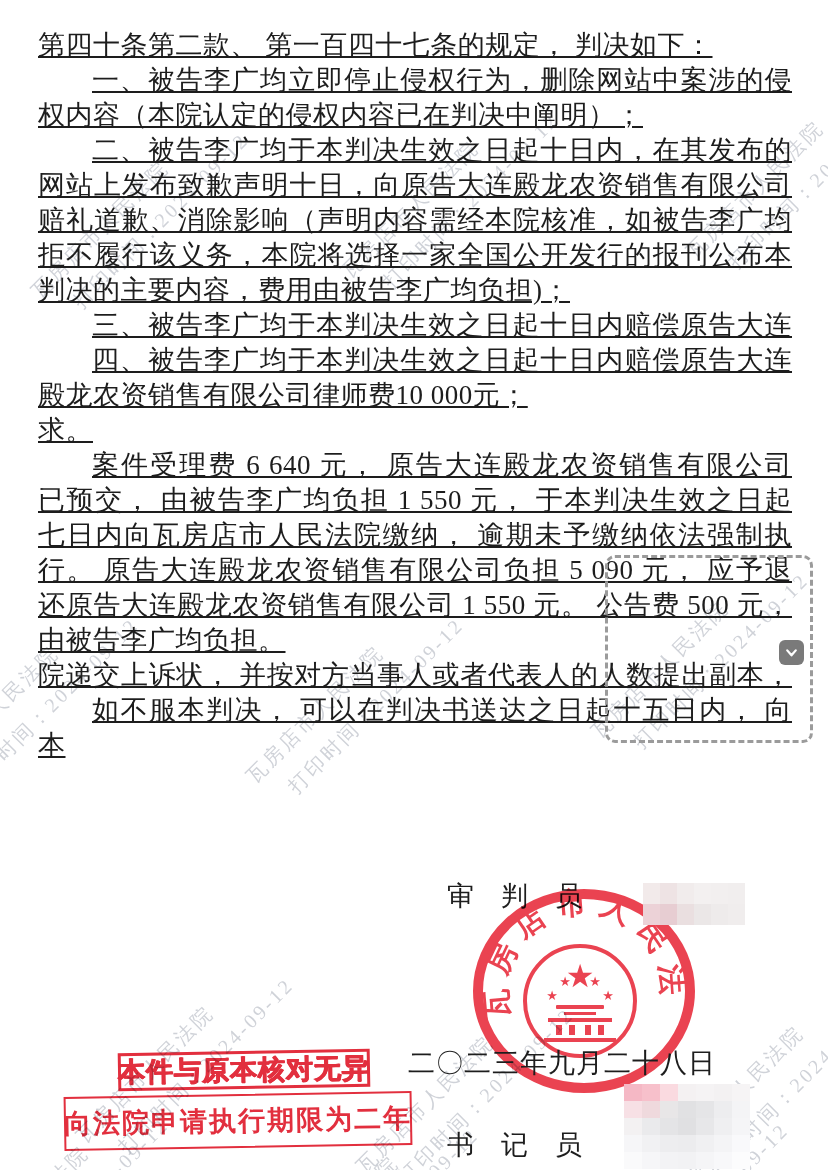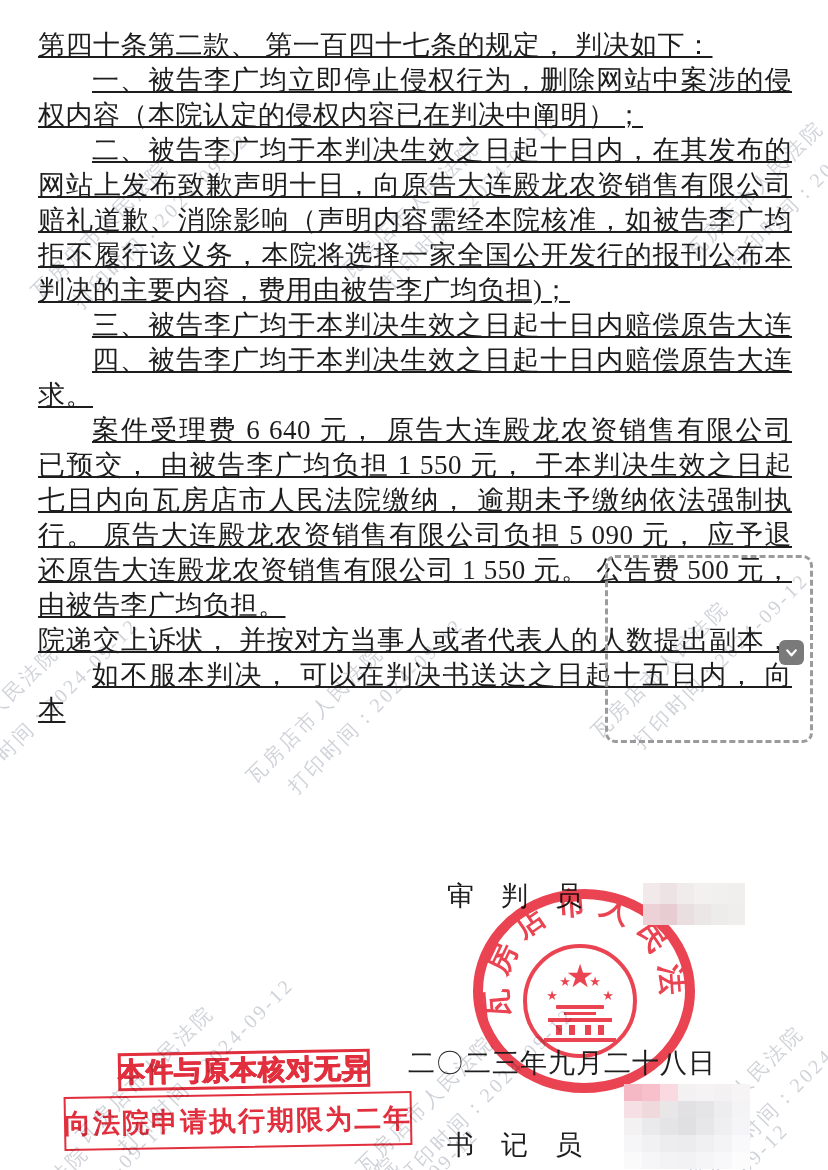--- a/index.html
+++ b/index.html
@@ -128,20 +128,21 @@
       <div class="tline">第四十条第二款、 第一百四十七条的规定， 判决如下：</div>
       <div class="tline ind fill">一、被告李广均立即停止侵权行为，删除网站中案涉的侵</div>
       <div class="tline">权内容（本院认定的侵权内容已在判决中阐明）；</div>
       <div class="tline ind fill">二、被告李广均于本判决生效之日起十日内，在其发布的</div>
       <div class="tline fill">网站上发布致歉声明十日，向原告大连殿龙农资销售有限公司</div>
       <div class="tline fill">赔礼道歉、消除影响（声明内容需经本院核准，如被告李广均</div>
       <div class="tline fill">拒不履行该义务，本院将选择一家全国公开发行的报刊公布本</div>
       <div class="tline">判决的主要内容，费用由被告李广均负担)；</div>
       <div class="tline ind fill">三、被告李广均于本判决生效之日起十日内赔偿原告大连</div>
       <div class="tline ind fill">四、被告李广均于本判决生效之日起十日内赔偿原告大连</div>
+      <div class="tline">殿龙农资销售有限公司律师费10 000元；</div>
       <div class="tline">求。</div>
       <div class="tline ind fill">案件受理费 6 640 元， 原告大连殿龙农资销售有限公司</div>
       <div class="tline fill">已预交， 由被告李广均负担 1 550 元， 于本判决生效之日起</div>
       <div class="tline fill">七日内向瓦房店市人民法院缴纳， 逾期未予缴纳依法强制执</div>
       <div class="tline fill">行。 原告大连殿龙农资销售有限公司负担 5 090 元， 应予退</div>
       <div class="tline fill">还原告大连殿龙农资销售有限公司 1 550 元。 公告费 500 元，</div>
       <div class="tline">由被告李广均负担。</div>
       <div class="tline fill">院递交上诉状， 并按对方当事人或者代表人的人数提出副本，</div>
       <div class="tline ind fill">如不服本判决， 可以在判决书送达之日起十五日内， 向本</div>
     </div>

